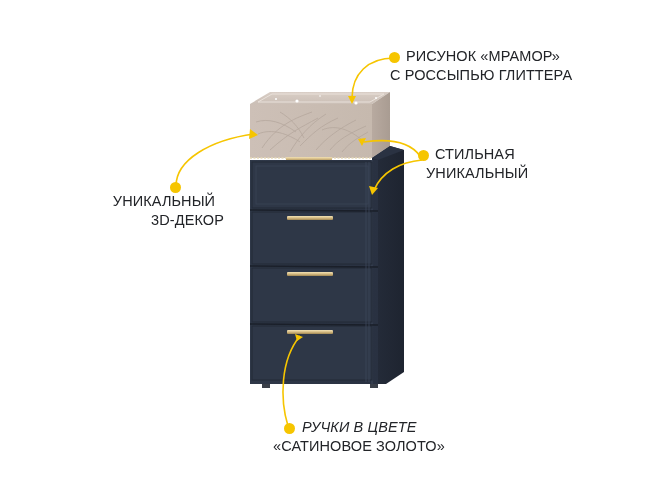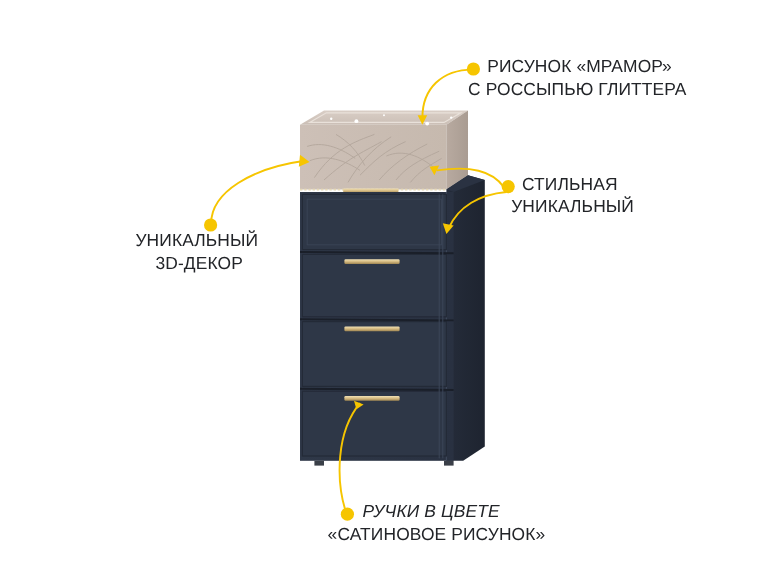--- a/index.html
+++ b/index.html
@@ -127,28 +127,28 @@
 
 <div class="label" style="left:406px;top:47px;">
   <div>РИСУНОК «МРАМОР»</div>
 </div>
 <div class="label" style="left:390px;top:66px;">
   <div>С РОССЫПЬЮ ГЛИТТЕРА</div>
 </div>
 
 <div class="label" style="left:104px;top:192px;text-align:center;width:120px;">
   <div>УНИКАЛЬНЫЙ</div>
-  <div style="text-align:center;padding-left:4px;">3D-ДЕКОР</div>
+  <div style="text-align:right;padding-left:4px;">3D-ДЕКОР</div>
 </div>
 
 <div class="label" style="left:435px;top:145px;">
   <div>СТИЛЬНАЯ</div>
 </div>
 <div class="label" style="left:426px;top:164px;">
   <div>УНИКАЛЬНЫЙ</div>
 </div>
 
 <div class="label" style="left:302px;top:418px;font-style:italic;">
   <div>РУЧКИ В ЦВЕТЕ</div>
 </div>
 <div class="label" style="left:273px;top:437px;">
-  <div>«САТИНОВОЕ РИСУНОК»</div>
+  <div>«САТИНОВОЕ ЗОЛОТО»</div>
 </div>
 
 </body></html>

